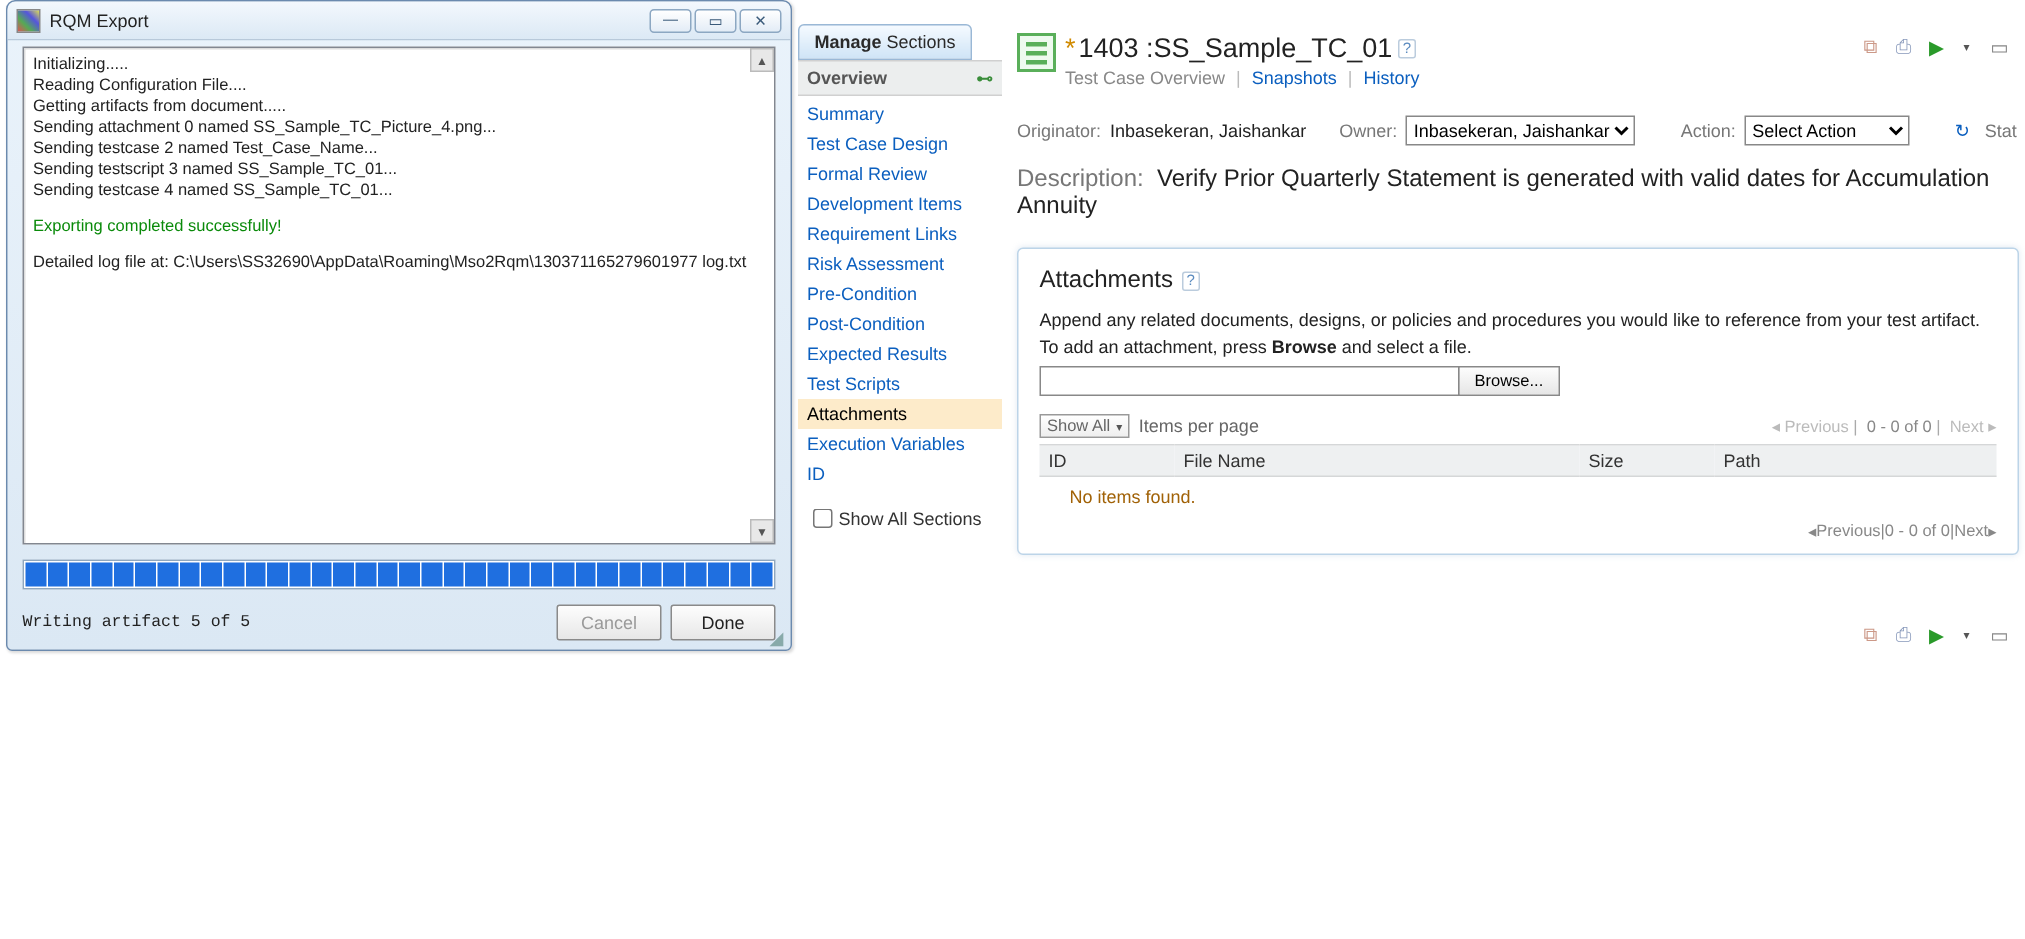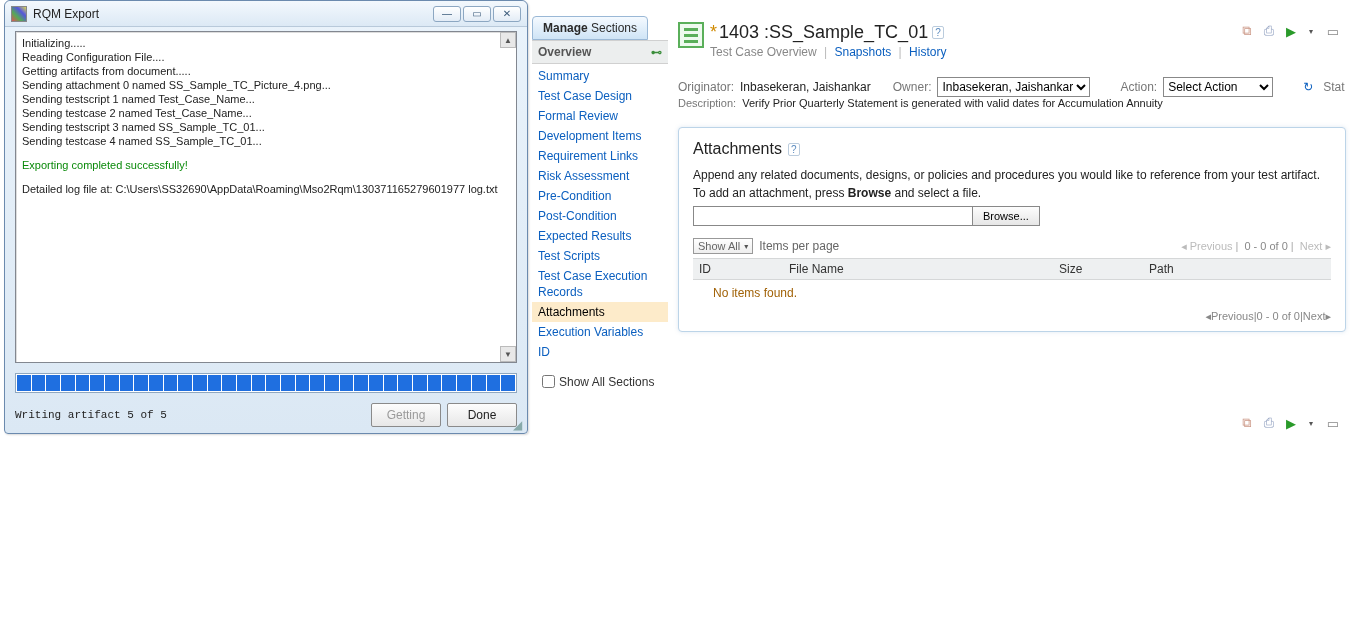--- a/index.html
+++ b/index.html
@@ -207,21 +207,21 @@
   .tc-meta {
     margin-top:18px;
     display:flex; align-items:center; gap:6px;
     font-size:12px;
   }
   .meta-label { color:#777; }
   .meta-val { color:#222; margin-right:16px; }
   .meta-select {
     font-size:12px; height:20px; border:1px solid #888; background:#fff;
   }
-  .tc-desc { font-size:11px; }
+  .tc-desc { margin-top:14px; font-size:16px; }
   .tc-desc .meta-label{color:#777;}
 
   .panel {
     margin-top:18px;
     border:1px solid #bcd4e8;
     border-radius:4px;
     background:#fff;
     padding:12px 14px 8px 14px;
     box-shadow:0 0 4px rgba(150,180,210,.3);
     margin-right:4px;
@@ -284,21 +284,20 @@
       <span class="winbtn">▭</span>
       <span class="winbtn">✕</span>
     </span>
   </div>
   <div class="dialog-body">
     <div class="log-box">
       <div class="log-line">Initializing.....</div>
       <div class="log-line">Reading Configuration File....</div>
       <div class="log-line">Getting artifacts from document.....</div>
       <div class="log-line">Sending attachment 0 named SS_Sample_TC_Picture_4.png...</div>
-      <div class="log-line">Sending testscript 1 named Test_Case_Name...</div>
       <div class="log-line">Sending testcase 2 named Test_Case_Name...</div>
       <div class="log-line">Sending testscript 3 named SS_Sample_TC_01...</div>
       <div class="log-line">Sending testcase 4 named SS_Sample_TC_01...</div>
       <div class="log-line" style="height:10px"></div>
       <div class="log-line log-success">Exporting completed successfully!</div>
       <div class="log-line" style="height:10px"></div>
       <div class="log-line">Detailed log file at: C:\Users\SS32690\AppData\Roaming\Mso2Rqm\130371165279601977 log.txt</div>
       <span class="scroll-up">▲</span>
       <span class="scroll-dn">▼</span>
     </div>
@@ -335,21 +334,21 @@
       <div class="seg"></div>
       <div class="seg"></div>
     <div class="seg"></div>
       <div class="seg"></div>
       <div class="seg"></div>
       <div class="seg"></div>
   </div>
   <div class="status-row">
     <span class="label">Writing artifact 5 of 5</span>
     <span style="flex:1"></span>
-    <button class="btn disabled">Getting</button>
+    <button class="btn disabled">Cancel</button>
     <button class="btn">Done</button>
   </div>
   <div class="resize-grip">◢</div>
 </div>
 
 <div class="sections">
   <span class="sections-tab">
     <b>Manage</b><span> Sections</span>
   </span>
   <div class="sections-head">
@@ -360,21 +359,20 @@
     <a>Summary</a>
     <a>Test Case Design</a>
     <a>Formal Review</a>
     <a>Development Items</a>
     <a>Requirement Links</a>
     <a>Risk Assessment</a>
     <a>Pre-Condition</a>
     <a>Post-Condition</a>
     <a>Expected Results</a>
     <a>Test Scripts</a>
-    <a>Test Case Execution Records</a>
     <a class="active">Attachments</a>
     <a>Execution Variables</a>
     <a>ID</a>
   </div>
   <label class="show-all">
     <input type="checkbox" style="">
     <span>Show All Sections</span>
   </label>
 </div>
 

